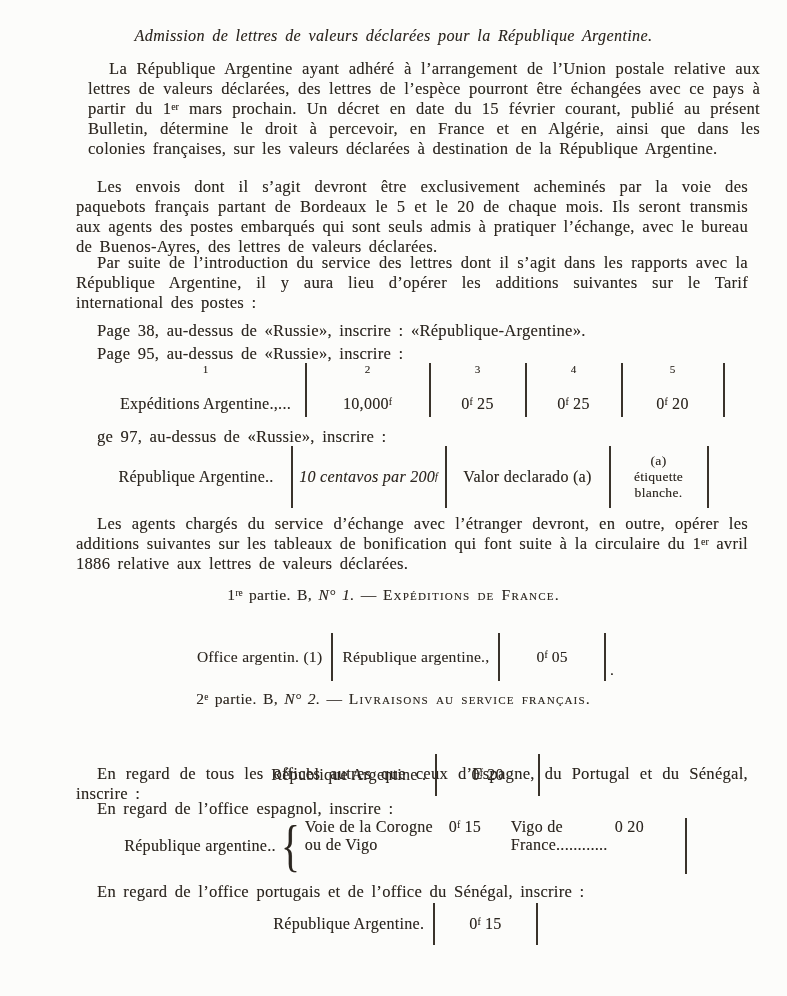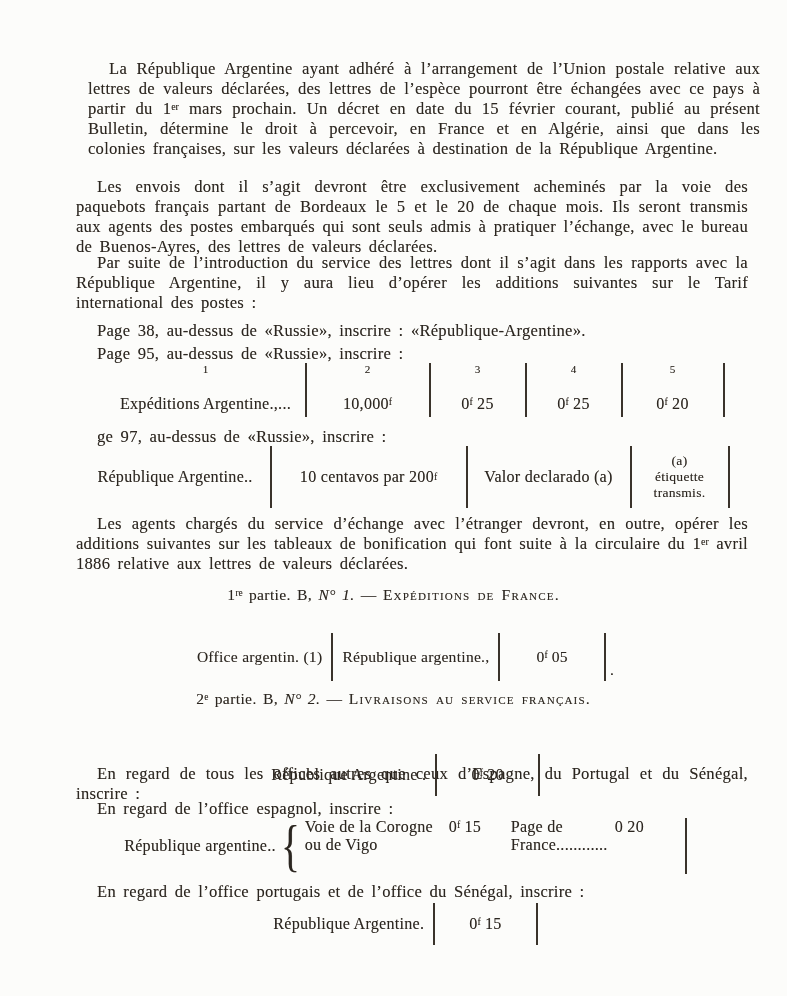--- a/index.html
+++ b/index.html
@@ -47,21 +47,21 @@
   .t1 .num { font-size:11px; line-height:11px; }
   .t1 .val { font-size:16px; letter-spacing:0.3px; }
   .t1 .c0 { width:198px; } .t1 .c1 { width:122px; } .t1 .c2 { width:94px; }
   .t1 .c3 { width:94px; }  .t1 .c4 { width:100px; }
 
   
   .t2 { top:446px; height:62px; }
   .t2-in { display:flex; align-items:stretch; transform:translateX(20px); }
   .t2 .cell { display:flex; align-items:center; justify-content:center; text-align:center; font-size:16px; letter-spacing:0.3px; }
   .t2 .lblc { width:172px; justify-content:flex-start; text-align:left; }
-  .t2 .rate { width:194px; }
+  .t2 .rate { width:152px;font-style:italic; }
   .t2 .decl { width:162px; }
   .t2 .note { width:96px; flex-direction:column; font-size:13.5px; line-height:16px; }
 
   
   .t3 { top:633px; height:48px; }
   .t3-in { display:flex; align-items:center; transform:translateX(12px); }
   .t3 .cell { font-size:15.5px; letter-spacing:0.3px; padding:0 9px; }
   .t3 .office { padding-left:0; }
   .t3 .money { padding:0 36px; }
   .t3 .dot { align-self:flex-end; padding:0 0 2px 4px; }
@@ -84,20 +84,21 @@
   .route-row { display:flex; align-items:baseline; font-size:16px; letter-spacing:0.3px; }
   .route { flex:1; text-align:left; }
   .rv { width:62px; text-align:left; }
   .t5 .vb { height:56px; align-self:center; margin-left:8px; }
 </style>
 </head>
 <body>
 
 <div class="page">
 
+  <div class="title">Admission de lettres de valeurs déclarées pour la République Argentine.</div>
 
   <p class="para p1">La République Argentine ayant adhéré à l’arrangement de l’Union postale relative aux lettres de valeurs déclarées, des lettres de l’espèce pourront être échangées avec ce pays à partir du 1<sup>er</sup> mars prochain. Un décret en date du 15 février courant, publié au présent Bulletin, détermine le droit à percevoir, en France et en Algérie, ainsi que dans les colonies françaises, sur les valeurs déclarées à destination de la République Argentine.</p>
   <p class="para p2">Les envois dont il s’agit devront être exclusivement acheminés par la voie des paquebots français partant de Bordeaux le 5 et le 20 de chaque mois. Ils seront transmis aux agents des postes embarqués qui sont seuls admis à pratiquer l’échange, avec le bureau de Buenos-Ayres, des lettres de valeurs déclarées.</p>
   <p class="para p3">Par suite de l’introduction du service des lettres dont il s’agit dans les rapports avec la République Argentine, il y aura lieu d’opérer les additions suivantes sur le Tarif international des postes :</p>
 
   <div class="line page38">Page 38, au-dessus de «Russie», inscrire : «République-Argentine».</div>
   <div class="line page95">Page 95, au-dessus de «Russie», inscrire :</div>
 
   <div class="tbl t1">
     <div class="t1-in">
@@ -135,21 +136,21 @@
     <div class="t2-in">
       <div class="cell lblc">République Argentine..</div>
       <div class="vb"></div>
       <div class="cell rate">10 centavos par 200<sup>f</sup></div>
       <div class="vb"></div>
       <div class="cell decl">Valor declarado (a)</div>
       <div class="vb"></div>
       <div class="cell note">
         <div>(a)</div>
         <div>étiquette</div>
-        <div>transmis.</div>
+        <div>blanche.</div>
       </div>
       <div class="vb"></div>
     </div>
   </div>
 
   <p class="para p4">Les agents chargés du service d’échange avec l’étranger devront, en outre, opérer les additions suivantes sur les tableaux de bonification qui font suite à la circulaire du 1<sup>er</sup> avril 1886 relative aux lettres de valeurs déclarées.</p>
 
   <div class="heading h1">1<sup>re</sup> partie. B, <i>N° 1.</i> — <span class="sc">Expéditions de France.</span></div>
 
 
@@ -183,21 +184,21 @@
   <div class="tbl t5">
     <div class="t5-in">
       <div class="lbl5">République argentine..</div>
       <div class="brace">{</div>
       <div class="routes">
         <div class="route-row">
           <span class="route">Voie de la Corogne ou de Vigo</span>
           <span class="rv">0<sup>f</sup> 15</span>
         </div>
         <div class="route-row">
-          <span class="route">Page de France............</span>
+          <span class="route">Vigo de France............</span>
           <span class="rv">0 20</span>
         </div>
       </div>
       <div class="vb"></div>
     </div>
   </div>
 
   <div class="line ptline">En regard de l’office portugais et de l’office du Sénégal, inscrire :</div>
 
   <div class="tbl tsm t6">

